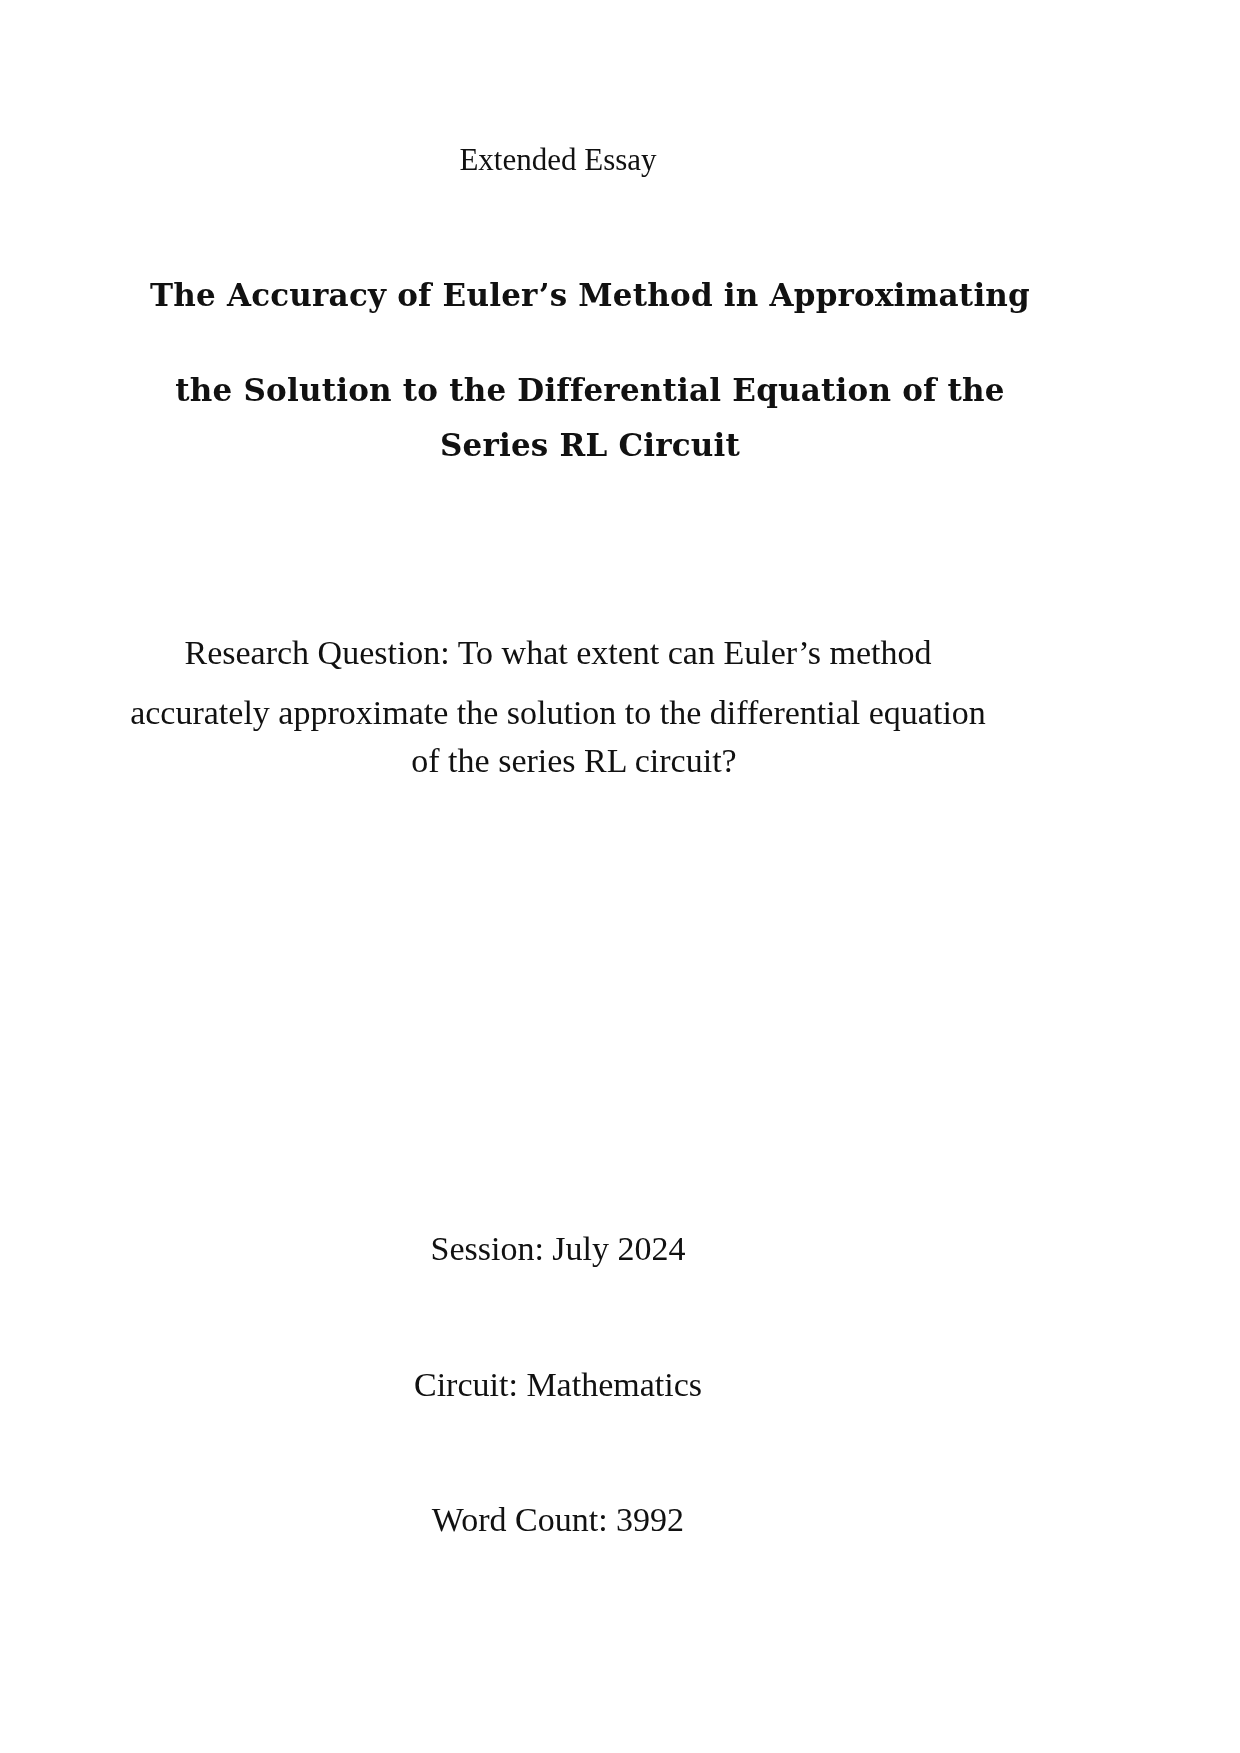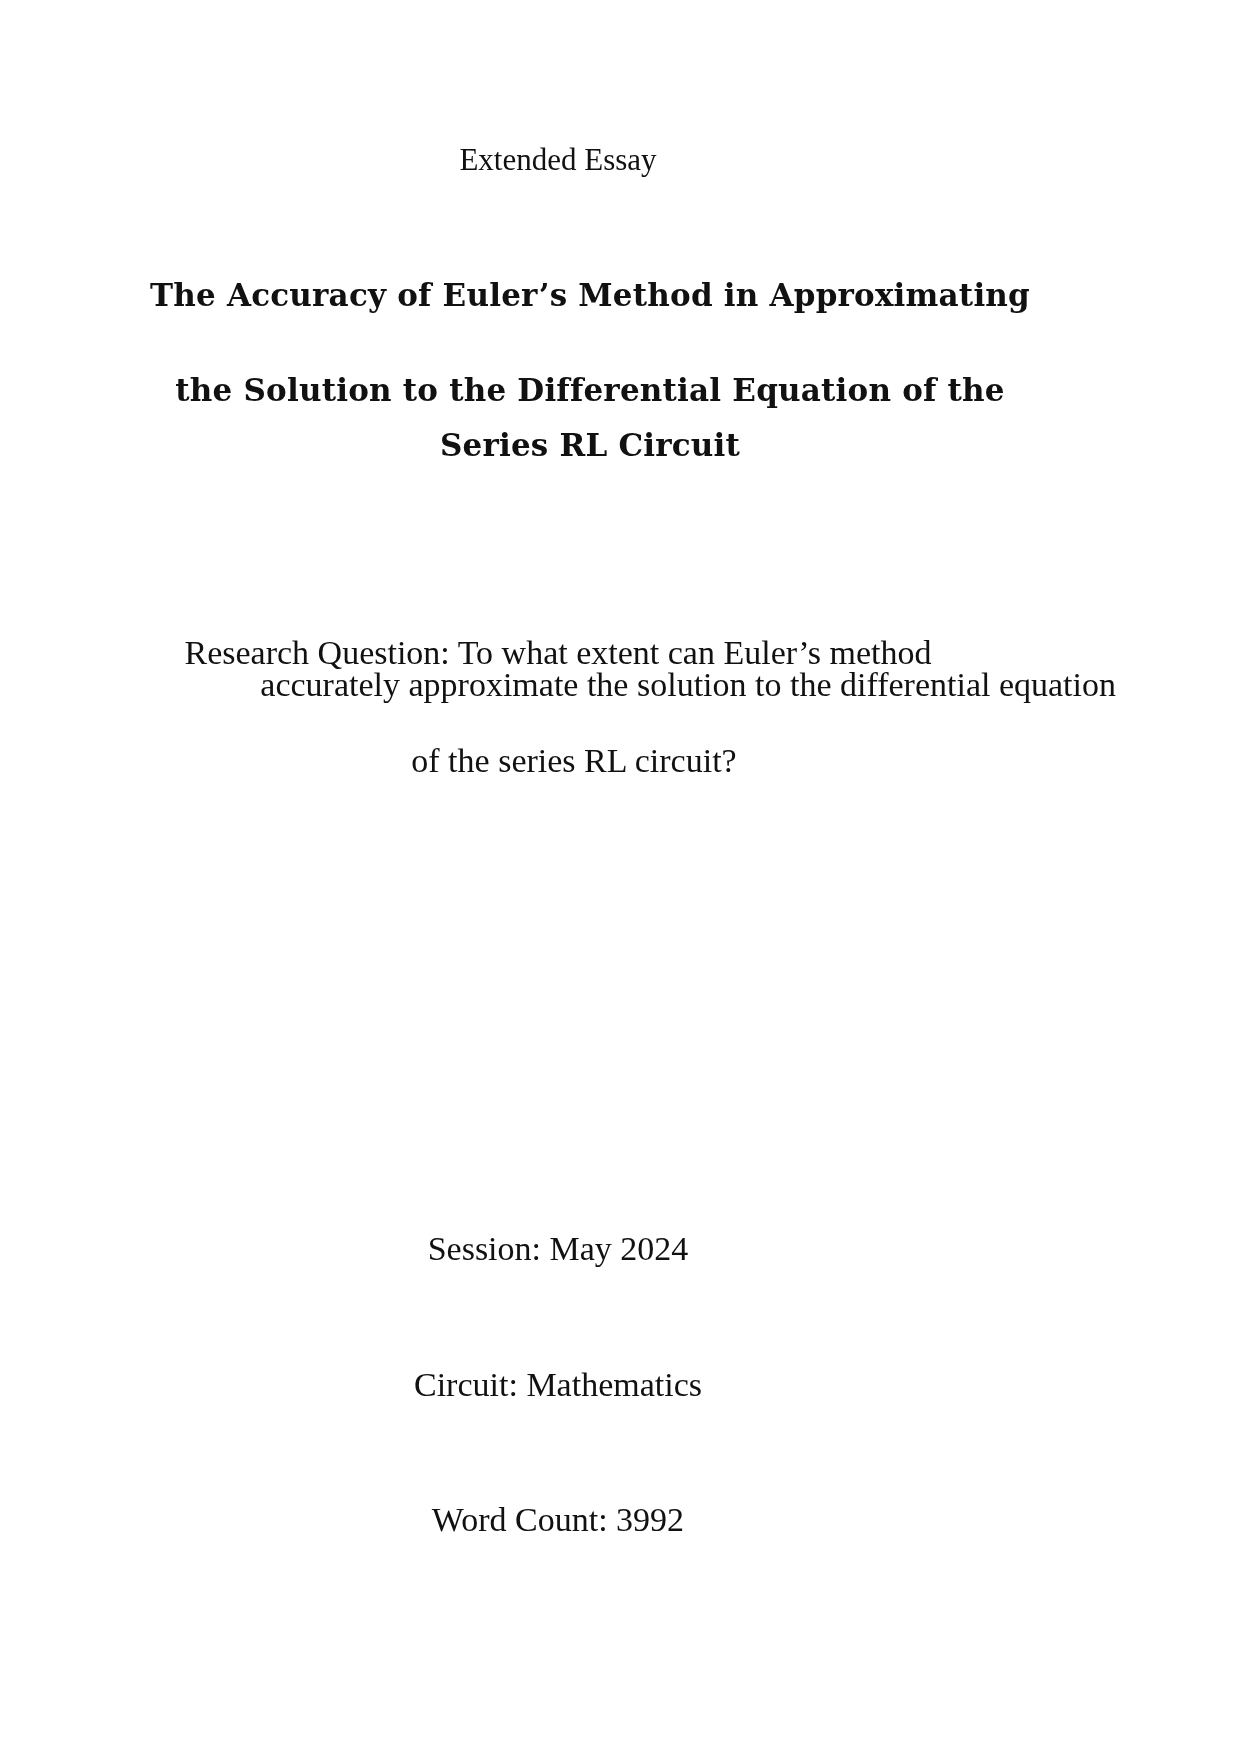--- a/index.html
+++ b/index.html
@@ -36,21 +36,21 @@
       padding-left: 32px;
     }
     .title-1 { top: 277px; }
     .title-2 { top: 372px; }
     .title-3 { top: 427px; }
     .rq {
       font-family: "Liberation Serif", "DejaVu Serif", serif;
       font-size: 34px;
     }
     .rq-1 { top: 590px; margin-top: 44px; }
-    .rq-2 { top: 666px; text-align: right; }
+    .rq-2 { top: 694px; }
     .rq-3 { top: 742px; margin-left: 16px; }
     .meta {
       font-family: "Liberation Serif", "DejaVu Serif", serif;
       font-size: 34px;
     }
     .meta-1 { top: 1230px; }
     .meta-2 { top: 1366px; }
     .meta-3 { top: 1501px; }
   </style>
 </head>
@@ -65,17 +65,17 @@
     <div class="line title title-3">Series RL Circuit</div>
   </div>
 
   <div>
     <div class="line rq rq-1">Research Question: To what extent can Euler’s method</div>
     <div class="line rq rq-2">accurately approximate the solution to the differential equation</div>
     <div class="line rq rq-3">of the series RL circuit?</div>
   </div>
 
   <div>
-    <div class="line meta meta-1">Session: May 2024</div>
+    <div class="line meta meta-1">Session: July 2024</div>
     <div class="line meta meta-2">Circuit: Mathematics</div>
     <div class="line meta meta-3">Word Count: 3992</div>
   </div>
 </div>
 
 </body></html>

